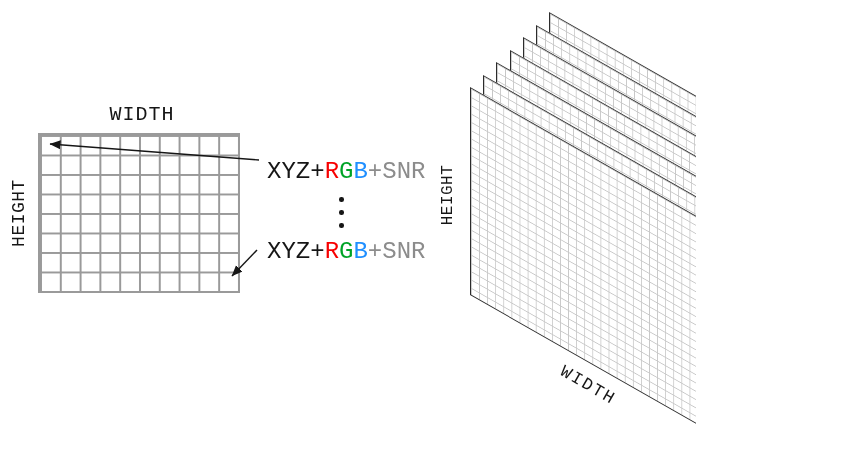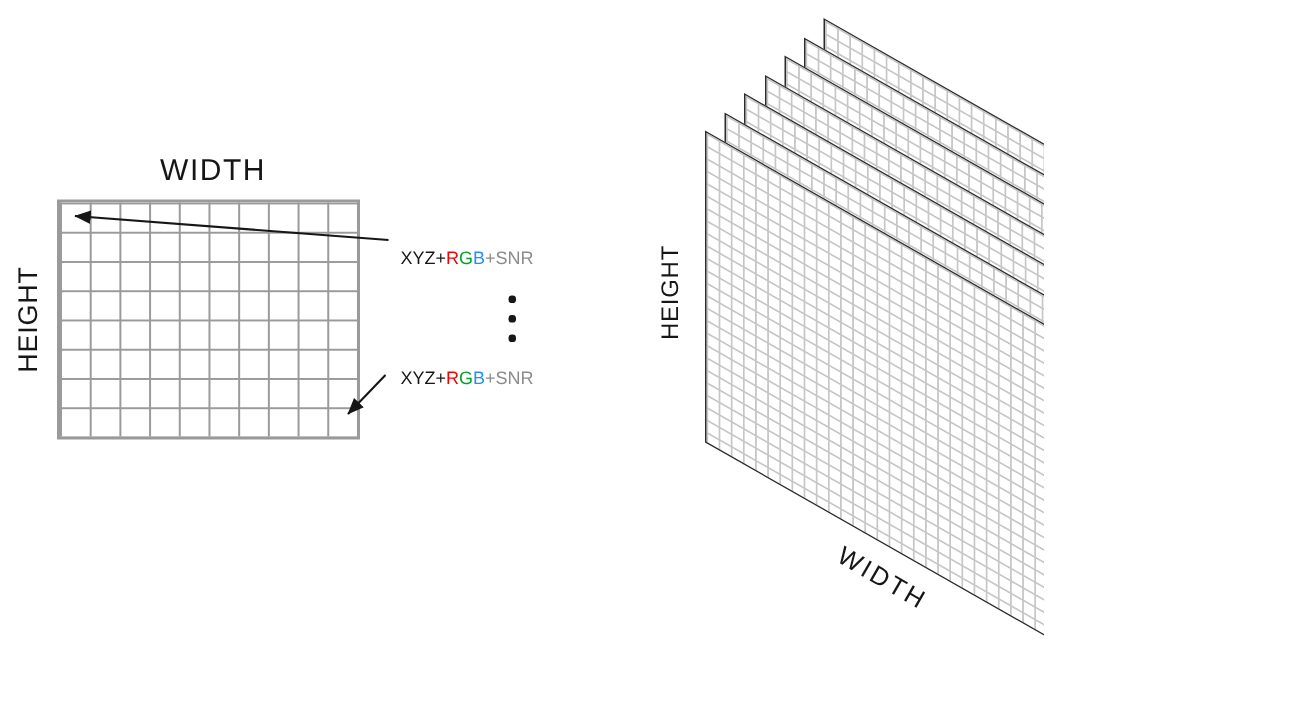--- a/index.html
+++ b/index.html
@@ -1,18 +1,18 @@
 <!DOCTYPE html>
 <html><head>
 <meta charset="utf-8">
 <style>
   html,body{margin:0;padding:0;background:#ffffff;}
   #canvas{
     position:relative;width:696px;height:475px;overflow:hidden;background:#ffffff;
-    font-family:Liberation Sans, sans-serif;color:#161616;
+    font-family:Liberation Mono, monospace;color:#161616;
   }
   .abs{position:absolute;}
 
   
   .grid2d{
     left:38px;top:133px;width:202px;height:160px;box-sizing:border-box;
     border:2px solid #9a9a9a;background-color:#ffffff;
     background-image:
       linear-gradient(to right,#9a9a9a 1.6px,transparent 1.6px),
       linear-gradient(to bottom,#9a9a9a 1.6px,transparent 1.6px);
@@ -21,21 +21,21 @@
   .width-label-left{
     left:39px;top:103px;width:206px;text-align:center;
     font-size:20px;letter-spacing:1px;
   }
   .height-label-left{
     left:-16px;top:203px;width:70px;text-align:center;
     font-size:18px;letter-spacing:.5px;
     transform:rotate(-90deg);
   }
   .pixel-row{
-    left:267px;height:24px;line-height:24px;font-size:12px;white-space:nowrap;
+    left:267px;height:24px;line-height:24px;font-size:24px;white-space:nowrap;
   }
   .pixel-row-top{top:160px;}
   .pixel-row-bottom{top:240px;}
   .vdots{left:339px;top:197px;width:5px;}
   .vdots .dot{
     display:block;width:4.5px;height:4.5px;border-radius:50%;
     background:#161616;margin-bottom:8.5px;
   }
   svg.arrows{left:0;top:0;pointer-events:none;}
 

